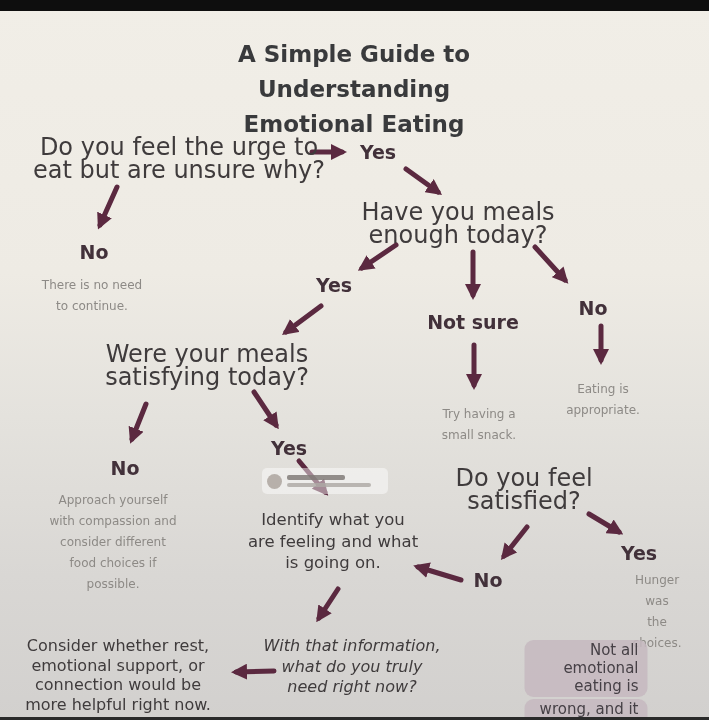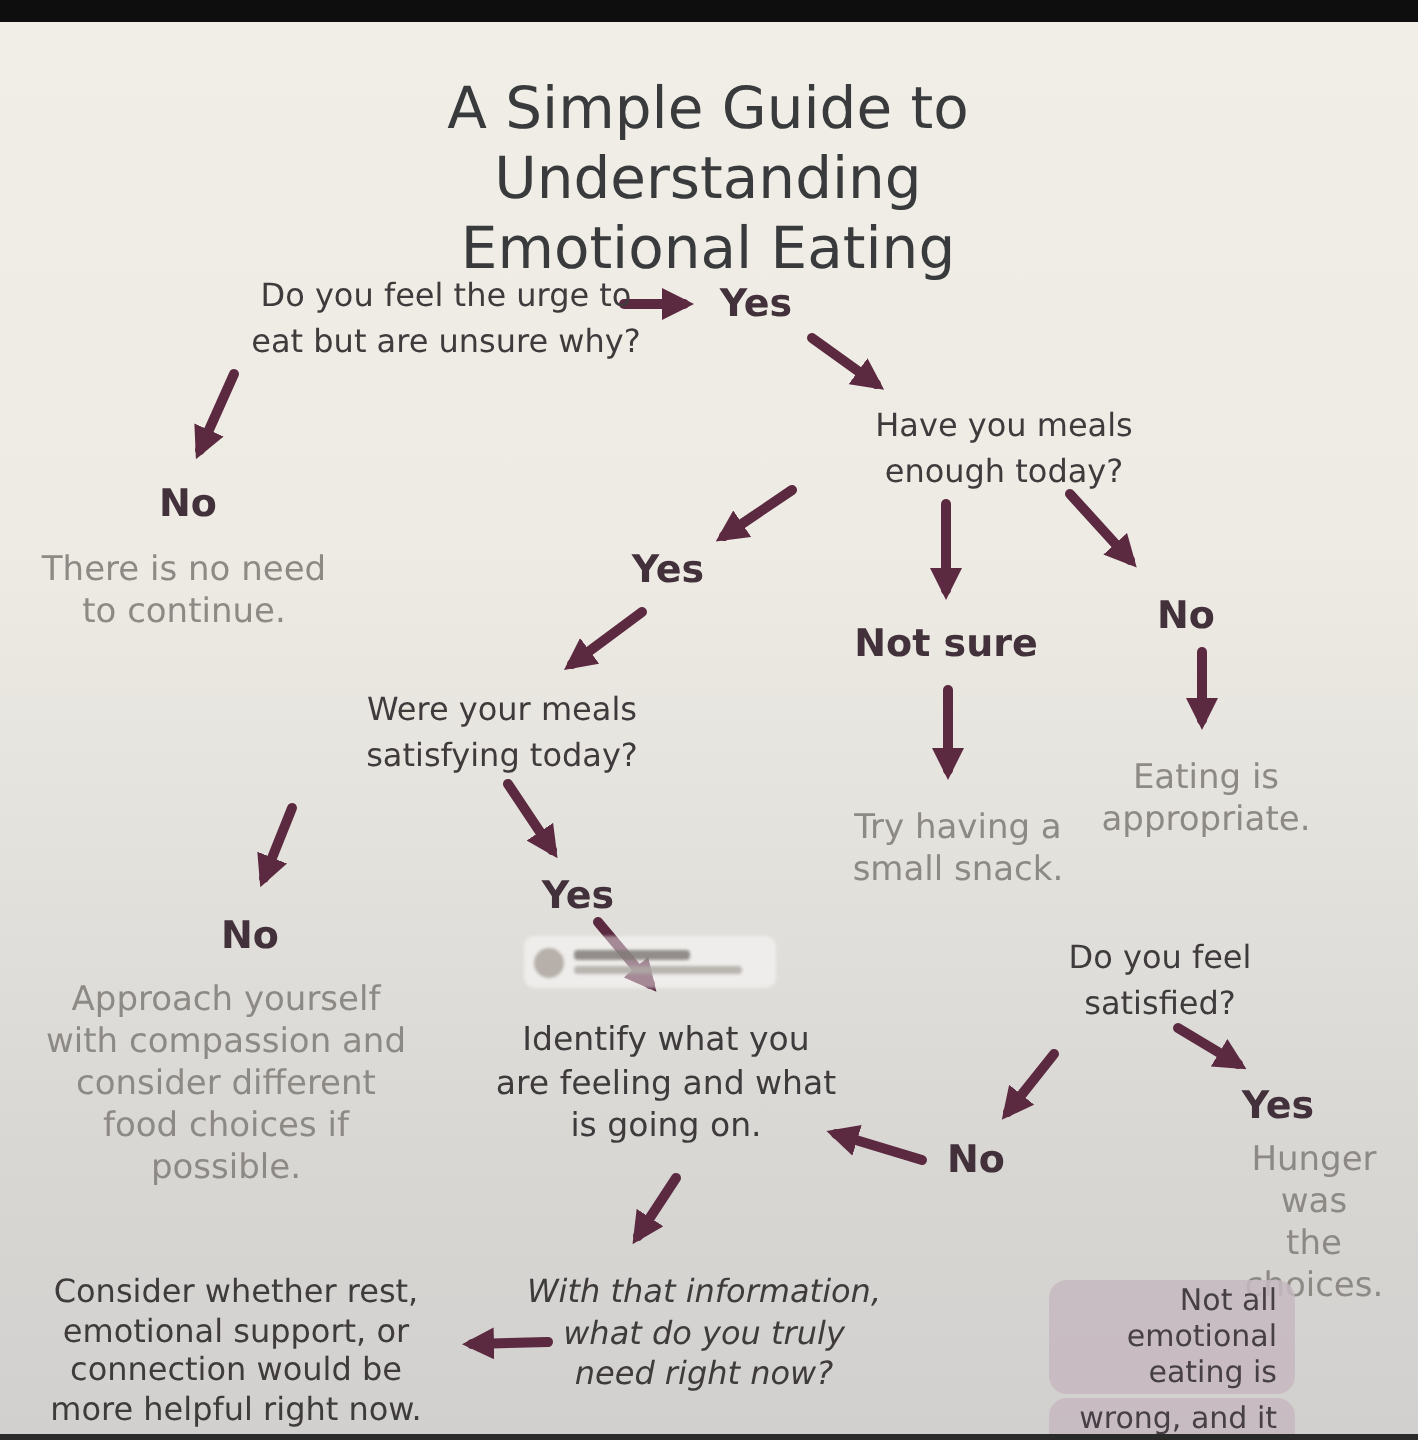--- a/index.html
+++ b/index.html
@@ -11,27 +11,27 @@
     font-family:"DejaVu Sans","Liberation Sans",sans-serif;
   }
   .bar-top{position:absolute;left:0;top:0;width:709px;height:11px;background:#0e0e0e;}
   .bar-bottom{position:absolute;left:0;bottom:0;width:709px;height:3px;background:#2a2a2a;}
   .txt{
     position:absolute;
     transform:translateX(-50%);
     text-align:center;
     white-space:pre-line;
   }
-  .title{font-size:29px;font-weight:normal;line-height:35px;color:#393a3c;letter-spacing:0px;}
+  .title{font-size:23px;font-weight:bold;line-height:35px;color:#393a3c;letter-spacing:0px;}
   .q{color:#3f3b3c;font-weight:500;}
-  .q-lg{font-size:16px;line-height:23px;margin-left:44px;}
+  .q-lg{font-size:24px;line-height:23px;}
   .q-md{font-size:16.5px;line-height:21.5px;}
   .q-sm{font-size:16px;line-height:20px;}
   .lbl{font-size:19px;font-weight:bold;color:#42313a;}
-  .muted{font-size:17px;line-height:21px;color:#8d8a86;}
+  .muted{font-size:12px;line-height:21px;color:#8d8a86;}
   .arrows{position:absolute;left:0;top:0;}
   .note{position:absolute;transform:translateX(-50%);text-align:center;}
   .note .pill{
     display:inline-block;
     background:rgba(197,184,192,0.85);
     border-radius:9px;
     padding:1px 9px 2px 9px;
     margin:1px 0;
     font-size:15px;
     color:#464046;
@@ -122,21 +122,21 @@
     <div class="wm-lines">
       <div class="wm-line1"></div>
       <div class="wm-line2"></div>
     </div>
   </div>
 
   <div class="txt q q-md" style="left:333px;top:509px;">Identify what you
 are feeling and what
 is going on.</div>
 
-  <div class="txt q q-lg" style="left:536px;top:467px;">Do you feel
+  <div class="txt q q-lg" style="left:524px;top:467px;">Do you feel
 satisfied?</div>
   <div class="txt lbl" style="left:488px;top:569px;">No</div>
   <div class="txt lbl" style="left:639px;top:542px;">Yes</div>
   <div class="txt muted" style="left:657px;top:570px;">Hunger was
 the choices.</div>
 
   <div class="txt q q-sm" style="left:352px;top:636px;line-height:20.5px;font-style:italic;">With that information,
 what do you truly
 need right now?</div>
   <div class="txt q q-sm" style="left:118px;top:636px;line-height:19.5px;">Consider whether rest,

